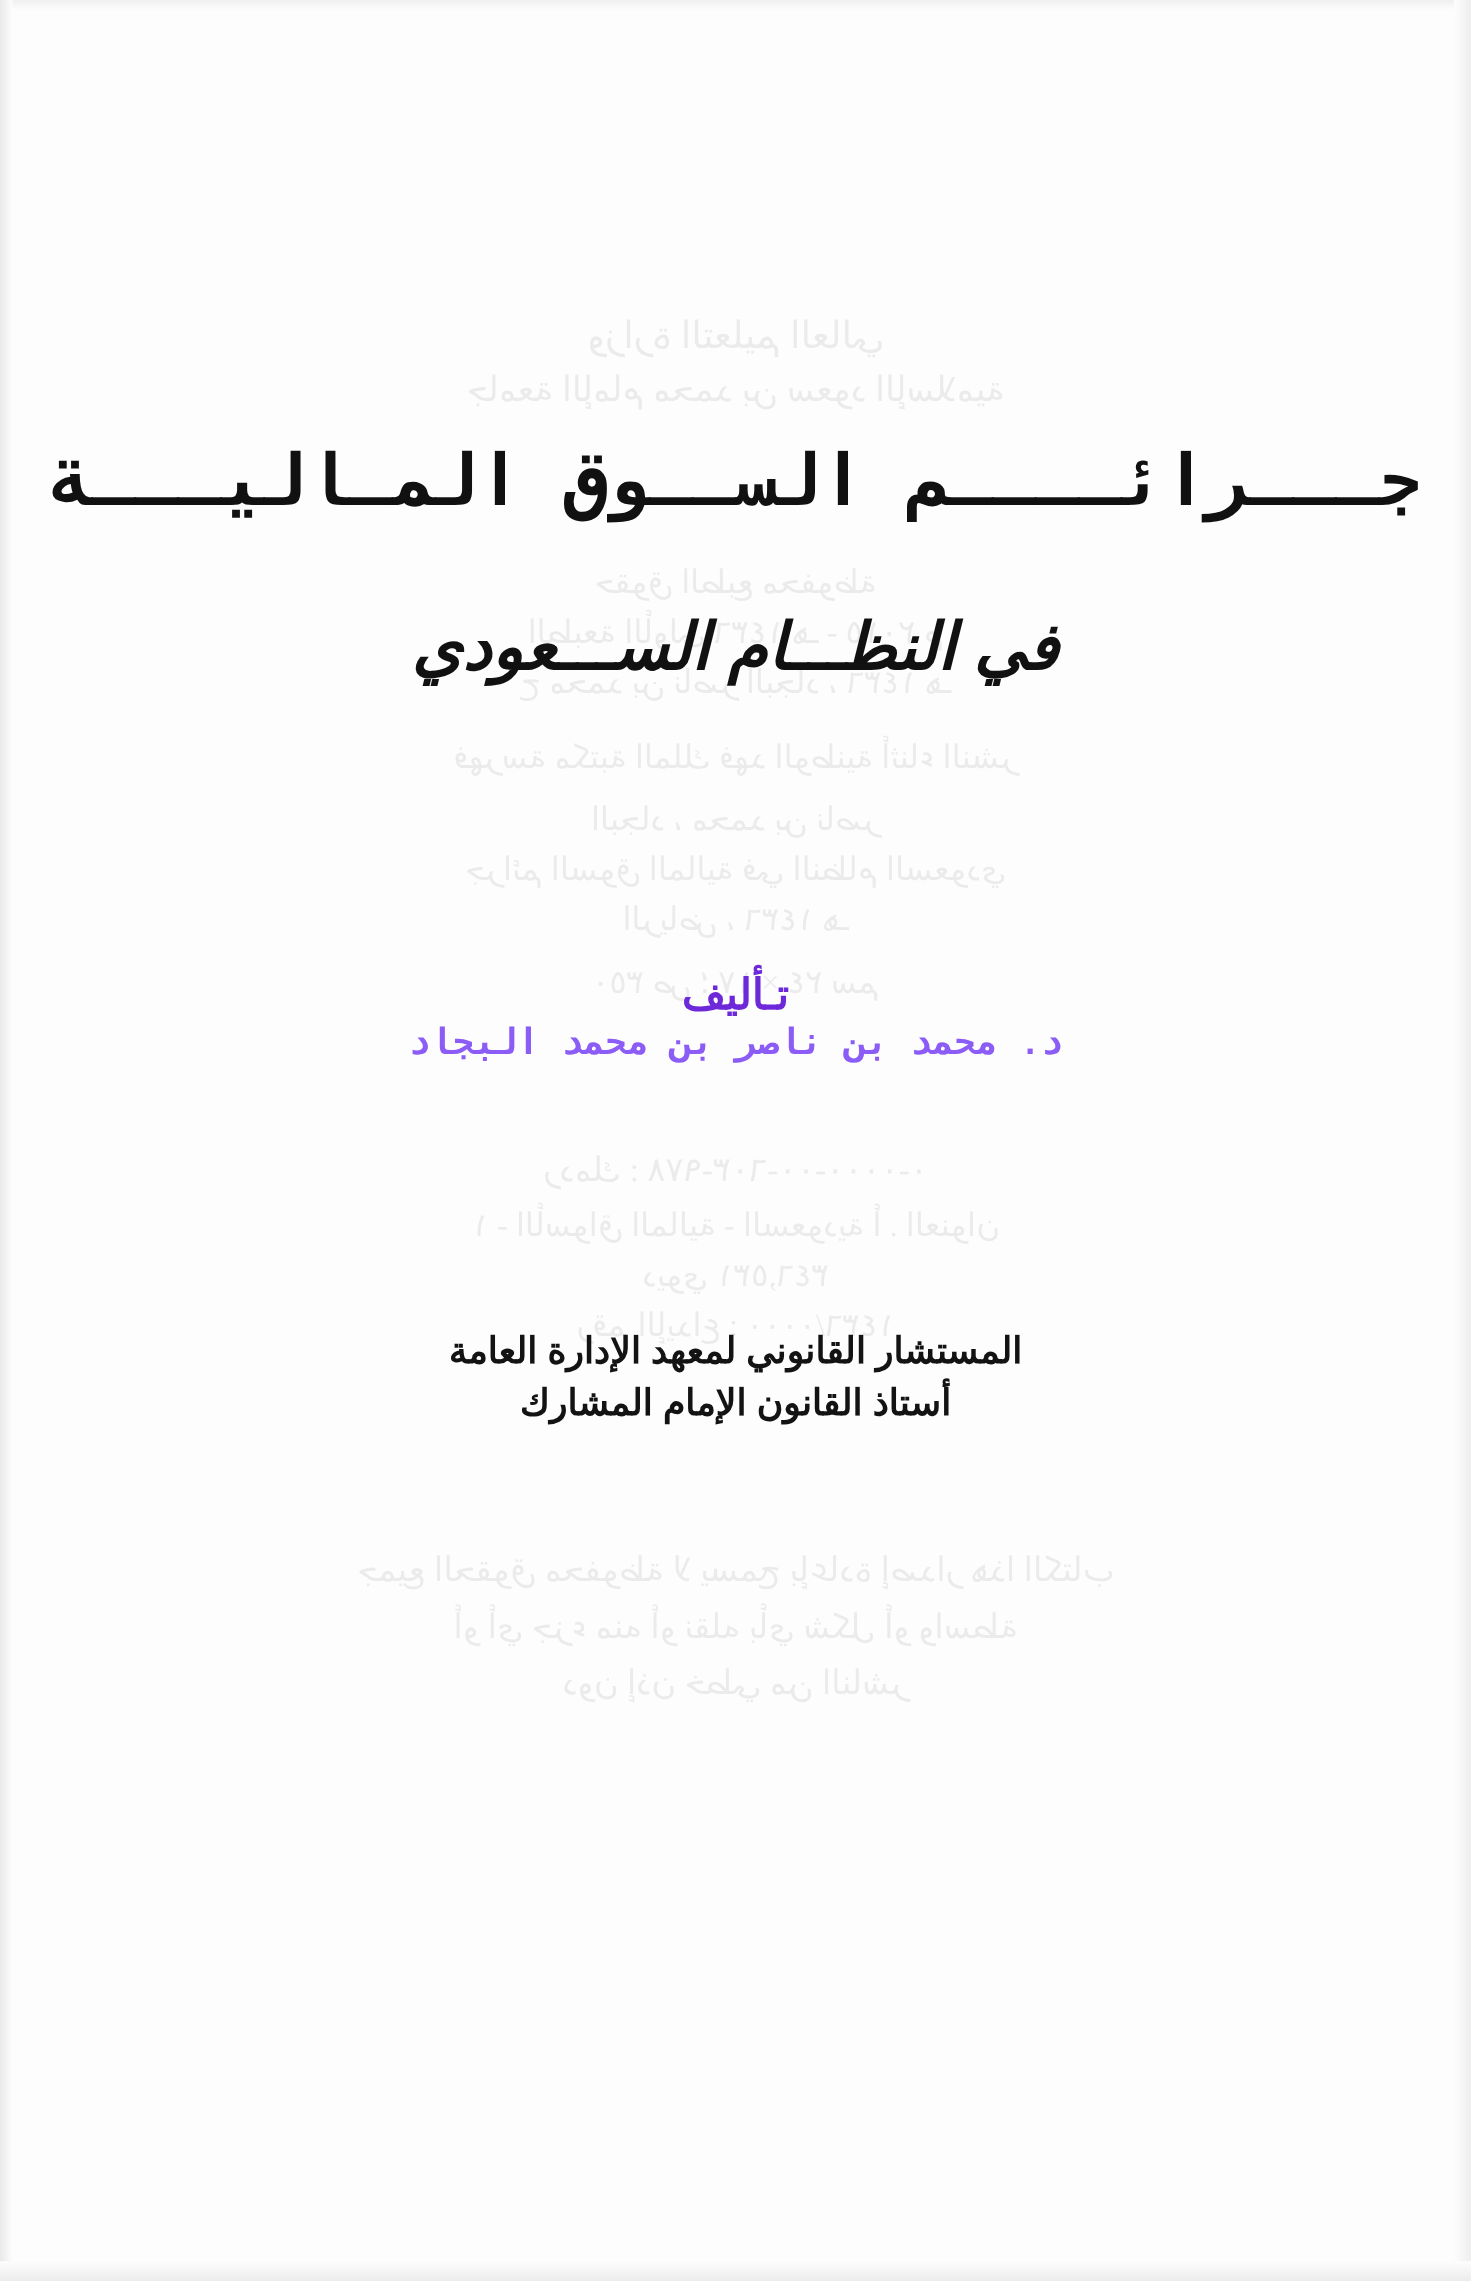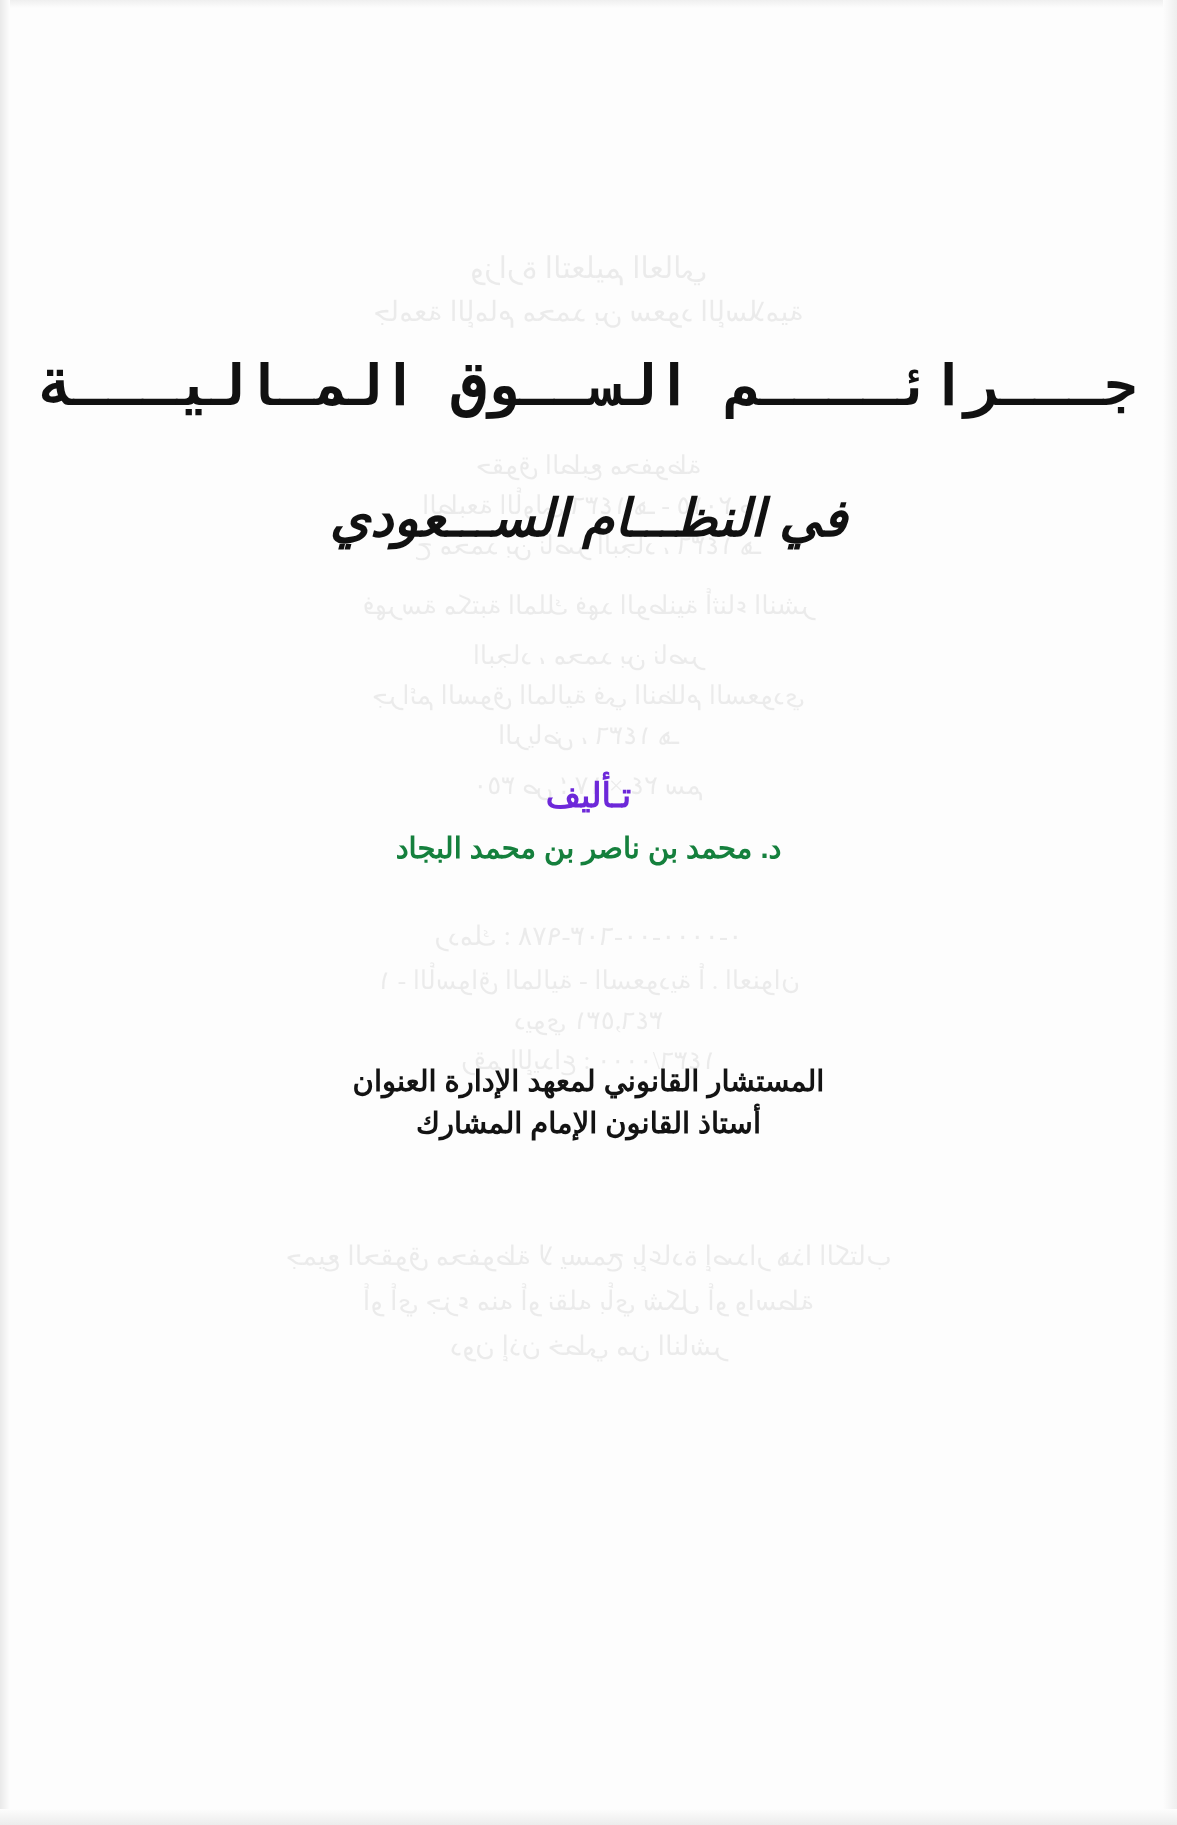--- a/index.html
+++ b/index.html
@@ -105,23 +105,23 @@
     width: 100%;
   }
   .byline-label {
     font-weight: bold;
     font-size: 34px;
     color: #6d28d9;
   }
   .author-name {
     font-weight: bold;
     font-size: 29px;
-    color: #15803d;
-    margin-top: 16px;
+    color: #8b5cf6;
     letter-spacing: 0.5px;
+    font-family: Liberation Mono, monospace;
   }
 
   .affiliation-block {
     position: absolute;
     top: 1060px;
     width: 100%;
   }
   .affiliation-line {
     font-weight: bold;
     font-size: 29px;
@@ -165,18 +165,18 @@
       <div class="title-line-1">جـــرائــــم الســوق المـاليـــة</div>
       <div class="title-line-2">في النظـــام الســـعودي</div>
     </div>
 
     <div class="author-block">
       <div class="byline-label">تـأليف</div>
       <div class="author-name">د. محمد بن ناصر بن محمد البجاد</div>
     </div>
 
     <div class="affiliation-block">
-      <div class="affiliation-line">المستشار القانوني لمعهد الإدارة العنوان</div>
+      <div class="affiliation-line">المستشار القانوني لمعهد الإدارة العامة</div>
       <div class="affiliation-line">أستاذ القانون الإمام المشارك</div>
     </div>
 
   </div>
 </div>
 
 </body></html>

